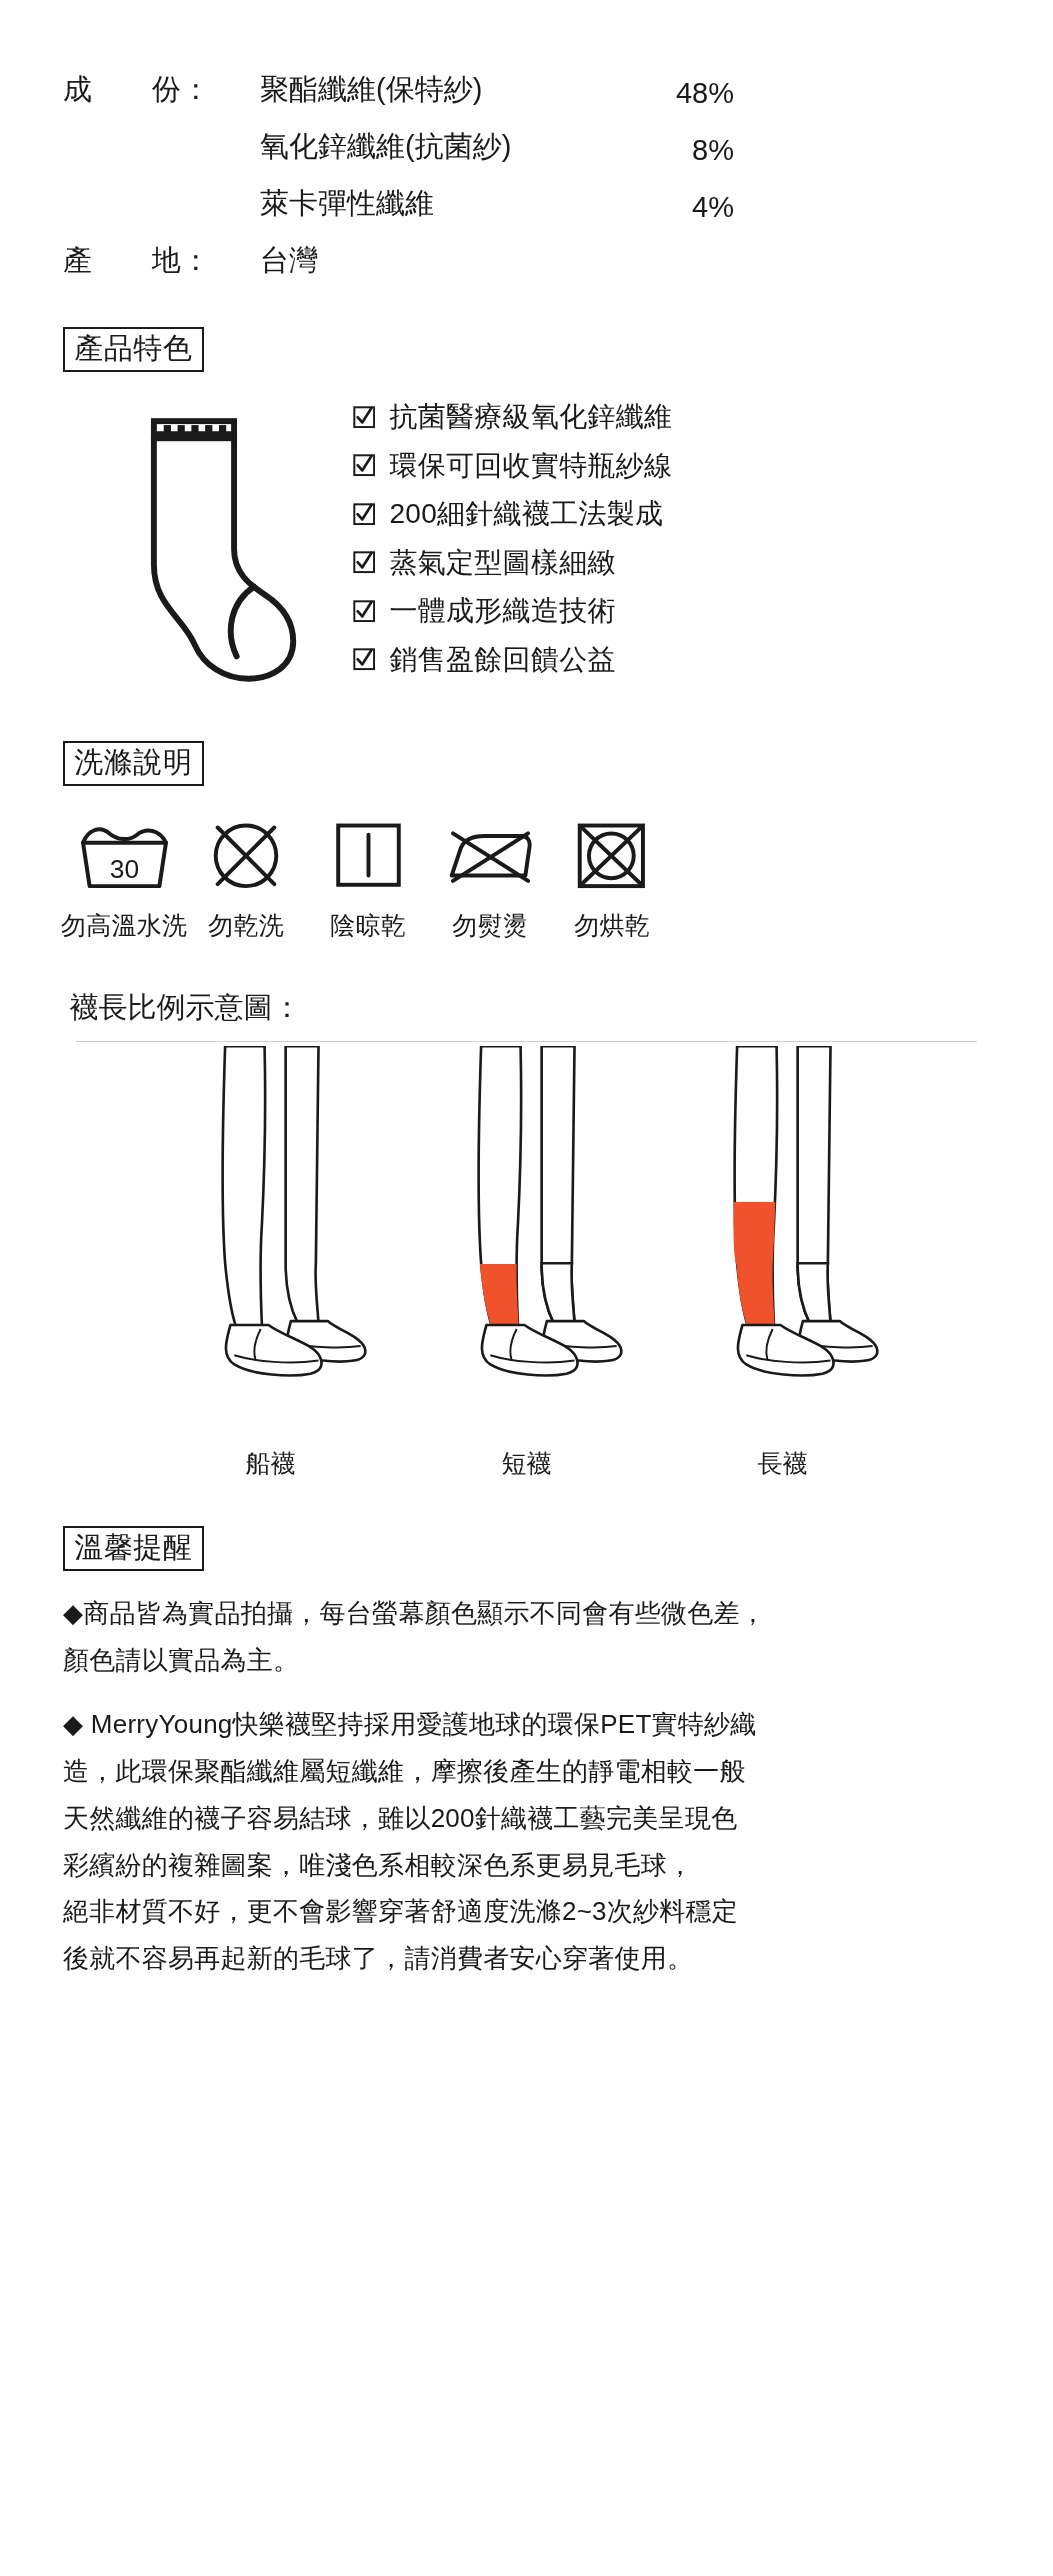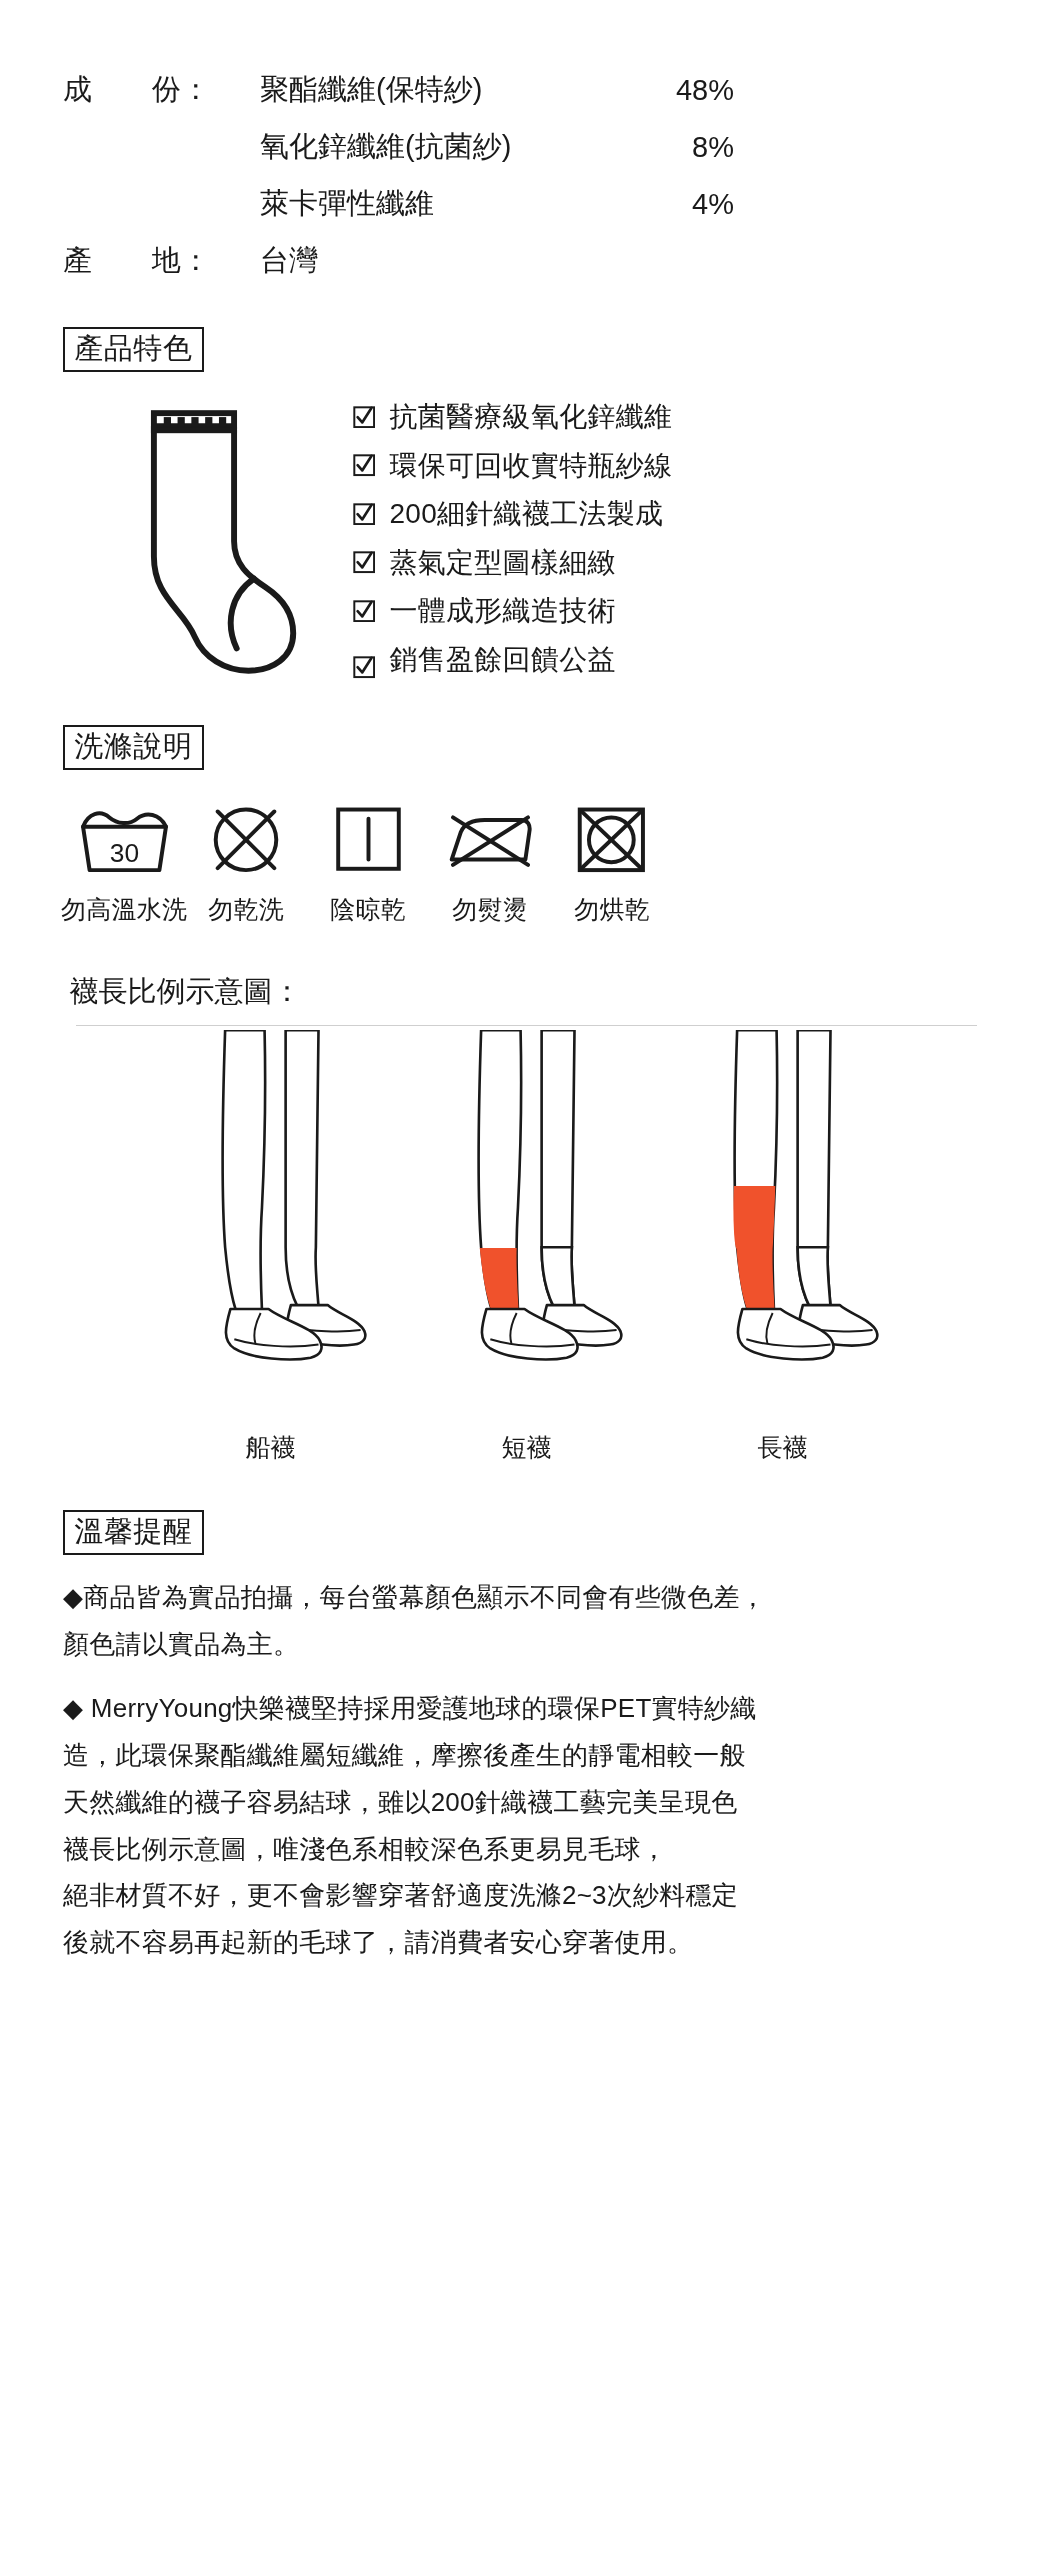--- a/index.html
+++ b/index.html
@@ -34,21 +34,21 @@
     font-size: 29px;
     letter-spacing: 0.02em;
     white-space: pre;
     flex: 0 0 auto;
   }
   .spec-values {
     flex: 1 1 auto;
   }
   .spec-item {
     display: flex;
-    align-items: center;
+    align-items: flex-end;
     margin-bottom: 17px;
   }
   .spec-item:last-child { margin-bottom: 0; }
   .spec-name {
     font-size: 29px;
     width: 369px;
     flex: 0 0 auto;
   }
   .spec-pct {
     font-size: 29px;
@@ -87,21 +87,21 @@
   }
   .feature-list {
     flex: 1 1 auto;
     padding-left: 6.6px;
   }
   .feature-row {
     display: flex;
     align-items: center;
     margin-bottom: 10.5px;
   }
-  .feature-row:last-child { margin-bottom: 0; align-items: flex-end; }
+  .feature-row:last-child { margin-bottom: 16px; }
   .check-box {
     width: 22.4px;
     height: 22.4px;
     flex: 0 0 auto;
     margin-right: 14.5px;
     position: relative;
   }
   .feature-text {
     font-size: 28px;
     letter-spacing: 0.01em;
@@ -413,20 +413,20 @@
 
   <div class="section">
     <div class="sec-head">溫馨提醒</div>
 
     <div class="notes">
       <p class="note-para">◆商品皆為實品拍攝，每台螢幕顏色顯示不同會有些微色差，</p>
       <p class="note-para">顏色請以實品為主。</p>
       <p class="note-para gap">◆ MerryYoung快樂襪堅持採用愛護地球的環保PET實特紗織</p>
       <p class="note-para">造，此環保聚酯纖維屬短纖維，摩擦後產生的靜電相較一般</p>
       <p class="note-para">天然纖維的襪子容易結球，雖以200針織襪工藝完美呈現色</p>
-      <p class="note-para">襪長比例示意圖，唯淺色系相較深色系更易見毛球，</p>
+      <p class="note-para">彩繽紛的複雜圖案，唯淺色系相較深色系更易見毛球，</p>
       <p class="note-para">絕非材質不好，更不會影響穿著舒適度洗滌2~3次紗料穩定</p>
       <p class="note-para">後就不容易再起新的毛球了，請消費者安心穿著使用。</p>
     </div>
   </div>
 
 </div>
 
 
 </body></html>

